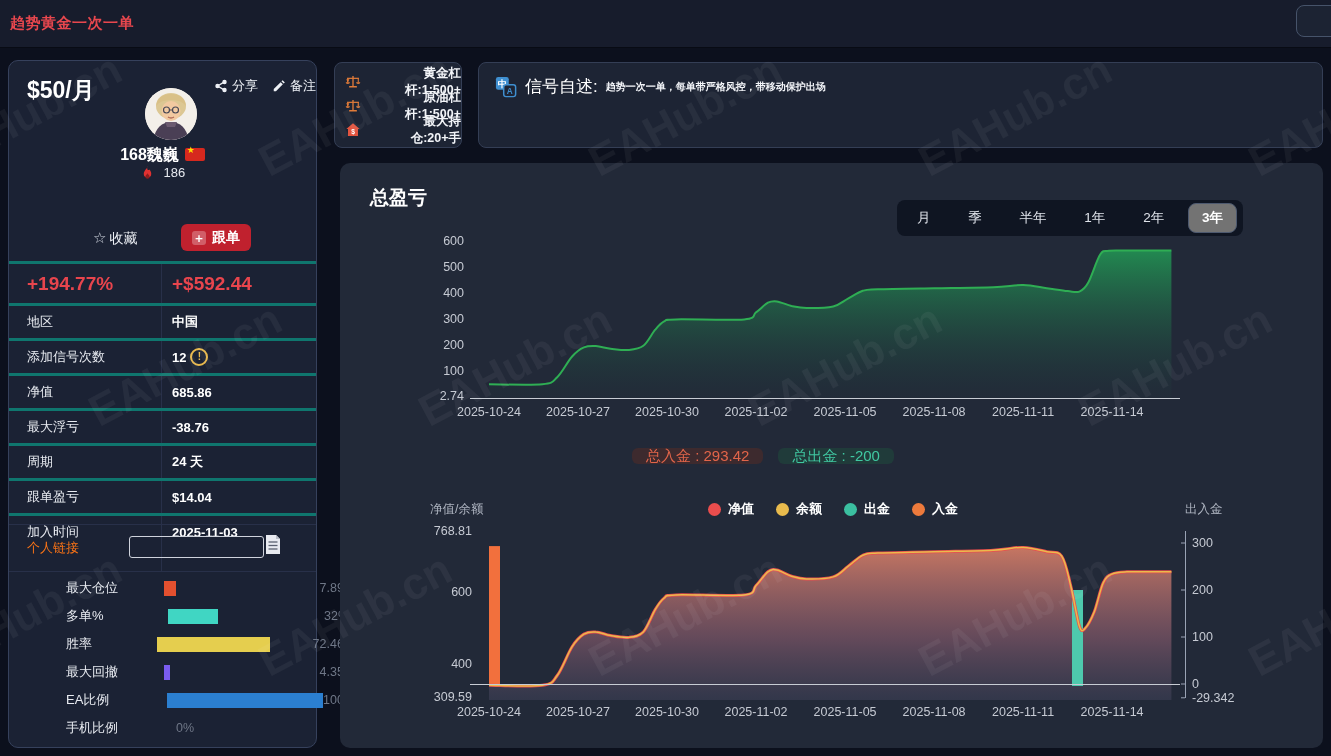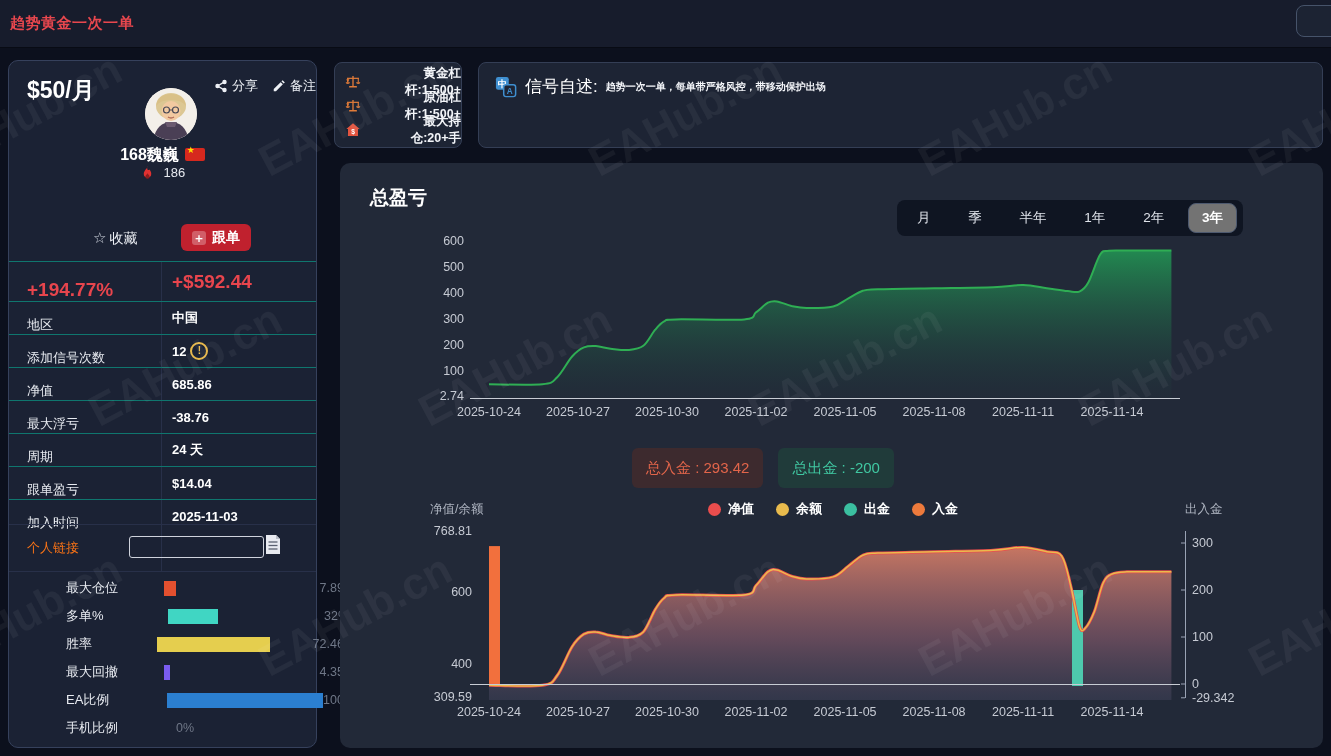--- a/index.html
+++ b/index.html
@@ -26,21 +26,21 @@
   .flag{display:inline-block;width:20px;height:13px;background:#d6281e;border-radius:2px;vertical-align:-1px;margin-left:6px;position:relative;}
   .flag:before{content:"★";position:absolute;left:2px;top:-3px;font-size:9px;color:#ffde00;}
   .heat-row{position:absolute;left:0;top:104px;width:100%;text-align:center;font-size:13px;color:#e6e9ef;}
   .heat-row svg{vertical-align:-3px;margin-right:5px;}
   .fav-follow{position:absolute;left:0;top:160px;width:100%;height:40px;}
   .fav{position:absolute;left:84px;top:8px;font-size:14px;color:#eef1f6;cursor:pointer;}
   .fav .star{color:#cfd4de;font-size:15px;margin-right:3px;}
   .follow-btn{position:absolute;left:172px;top:3px;width:70px;height:27px;background:#c0212e;border:none;border-radius:6px;color:#fff;font-size:14px;font-weight:bold;cursor:pointer;display:flex;align-items:center;justify-content:center;gap:6px;font-family:inherit;}
   .follow-btn .plus{display:inline-flex;width:14px;height:14px;background:rgba(255,255,255,.28);border-radius:3px;align-items:center;justify-content:center;font-size:12px;line-height:1;}
   .stats{position:absolute;left:0;top:200px;width:100%;}
-  .srow{display:flex;border-top:1px solid #0f766e;height:32px;align-items:flex-end;}
+  .srow{display:flex;border-top:3px solid #0f766e;height:32px;align-items:center;}
   .srow.big{height:39px;}
   .srow .c1{width:152px;padding-left:18px;box-sizing:border-box;color:#e8ebf1;}
   .srow .c2{flex:1;padding-left:10px;border-left:1px solid #283049;height:100%;display:flex;align-items:center;font-weight:bold;color:#fff;gap:4px;}
   .srow.big .c1,.srow.big .c2{font-size:19px;font-weight:bold;color:#e8454d;}
   .warn{display:inline-flex;width:14px;height:14px;border:2px solid #e8b84b;border-radius:50%;color:#e8b84b;font-size:10px;font-weight:bold;align-items:center;justify-content:center;line-height:1;}
   .link-row{position:absolute;left:0;top:463px;width:100%;height:46px;border-top:1px solid #283049;border-bottom:1px solid #283049;}
   .link-row .c1v{position:absolute;left:18px;top:14px;color:#f97316;}
   .link-row .vline{position:absolute;left:152px;top:0;width:1px;height:100%;background:#283049;}
   .link-input{position:absolute;left:120px;top:11px;width:125px;height:20px;background:transparent;border:1px solid #cfd3dc;border-radius:3px;color:#fff;padding:0 4px;font-family:inherit;}
   .doc-ic{position:absolute;left:256px;top:10px;cursor:pointer;}
@@ -60,21 +60,21 @@
   .desc-title{font-size:17px;color:#fff;}
   .desc-text{font-size:10px;font-weight:bold;color:#f2f4f8;}
   
   .panel{position:absolute;left:340px;top:163px;width:983px;height:585px;background:#222938;border-radius:10px;}
   .panel-title{position:absolute;left:30px;top:22px;font-size:19px;font-weight:bold;color:#fff;}
   .tabs{position:absolute;left:557px;top:37px;width:346px;height:36px;background:#0f1522;border-radius:8px;display:flex;align-items:center;justify-content:space-between;padding:0 6px;box-sizing:border-box;}
   .tab{padding:5px 13px;border-radius:8px;border:1px solid transparent;color:#dfe3ea;font-size:13.5px;cursor:pointer;}
   .tab.active{background:#737373;border-color:#4d596f;color:#fff;font-weight:bold;}
   #charts{position:absolute;left:0;top:0;}
   .badges{position:absolute;left:292px;top:285px;display:flex;gap:15px;}
-  .badge{height:40px;display:inline-flex;align-items:center;padding:0 14px;border-radius:6px;font-size:15px;}
+  .badge{height:16px;display:inline-flex;align-items:center;padding:0 14px;border-radius:6px;font-size:15px;}
   .badge.in{background:#3d2a2e;color:#e2654a;}
   .badge.out{background:#203b3a;color:#40c8a2;}
   .legend{position:absolute;left:368px;top:337px;display:flex;gap:22px;align-items:center;}
   .legend .li{display:flex;align-items:center;gap:7px;font-size:13px;font-weight:bold;color:#fff;cursor:pointer;}
   .legend .dot{width:13px;height:13px;border-radius:50%;}
   .ax-title{position:absolute;top:338px;font-size:12.5px;color:#aeb4c0;}
   .ax-title.l{left:90px;}
   .ax-title.r{left:845px;}
 </style>
 </head>

